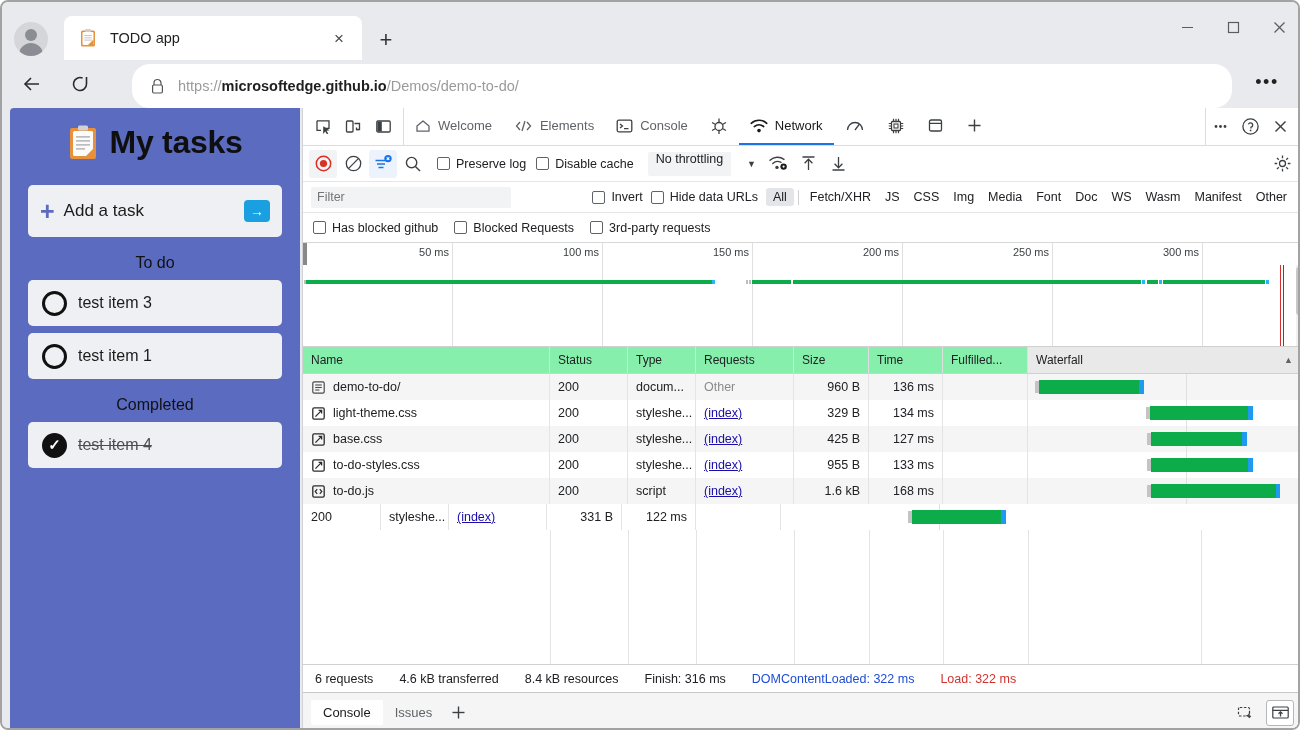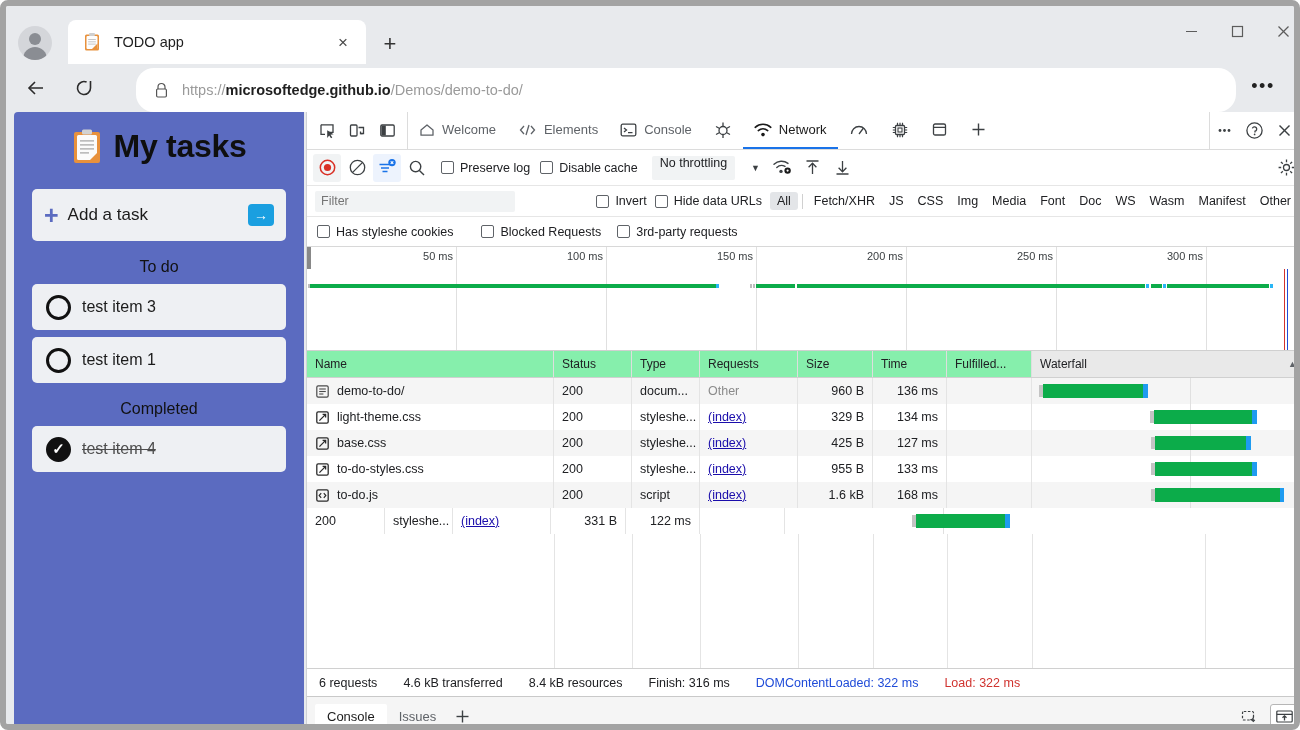--- a/index.html
+++ b/index.html
@@ -9,21 +9,21 @@
     overflow: hidden;
     font-family: "Liberation Sans", sans-serif;
     background: #ffffff;
   }
 
   
   .browser-window {
     position: absolute; left: 0; top: 0;
     width: 1300px; height: 730px;
     background: #e8eaed;
-    border: 6px solid #a3a3a3;
+    border: 2px solid #a3a3a3;
     border-radius: 8px;
     overflow: hidden;
   }
 
   
   .tabstrip {
     position: absolute; left: 0; top: 0;
     width: 1300px; height: 58px;
     background: #e8eaed;
   }
@@ -737,23 +737,23 @@
           <span class="chip">WS</span>
           <span class="chip">Wasm</span>
           <span class="chip">Manifest</span>
           <span class="chip">Other</span>
         </div>
       </div>
 
       <div class="dt-filterbar2">
         <div class="cb-wrap" style="margin-left:0">
           <span class="cbox"></span>
-          <span>Has styleshe cookies</span>
-        </div>
-        <div class="cb-wrap" style="margin-left:12px">
+          <span>Has blocked github</span>
+        </div>
+        <div class="cb-wrap" style="margin-left:0">
           <span class="cbox"></span>
           <span>Blocked Requests</span>
         </div>
         <div class="cb-wrap" style="margin-left:0">
           <span class="cbox"></span>
           <span>3rd-party requests</span>
         </div>
       </div>
 
       <div class="dt-overview">

